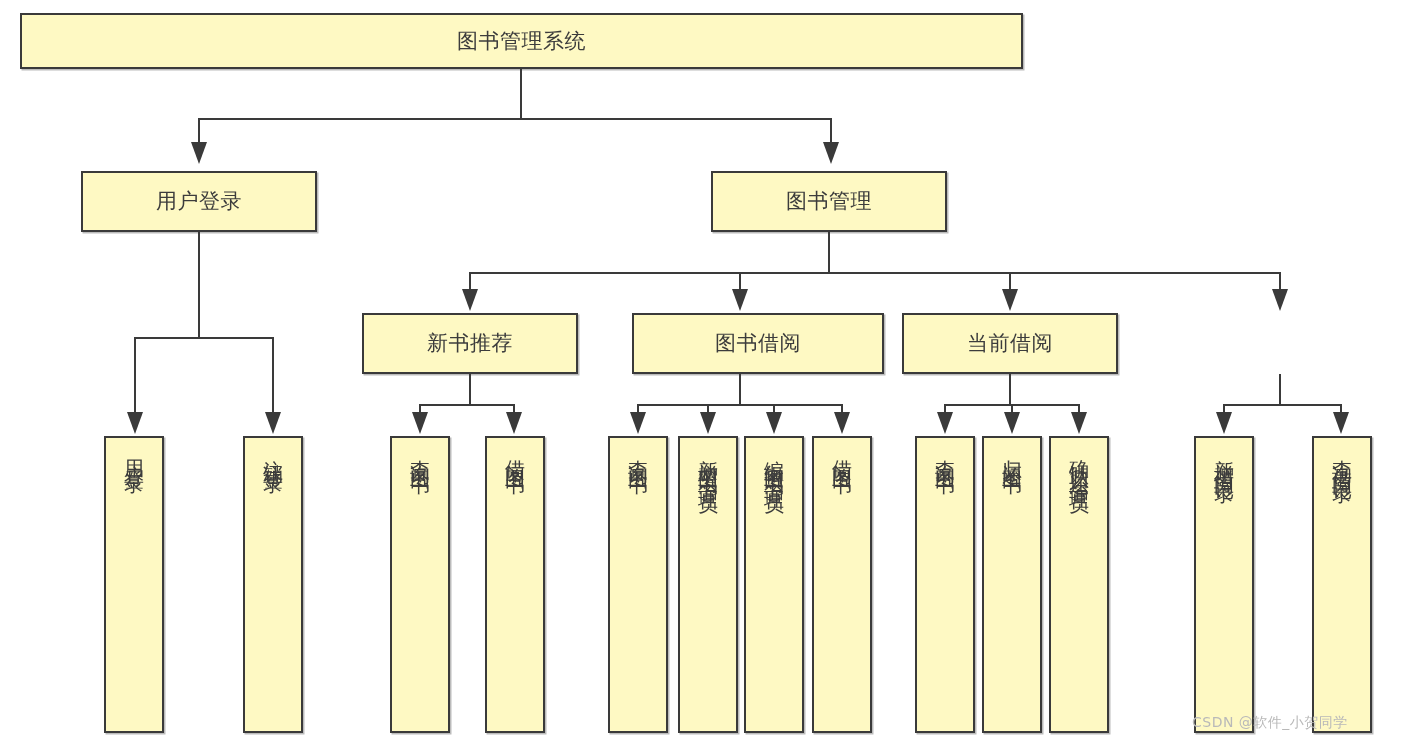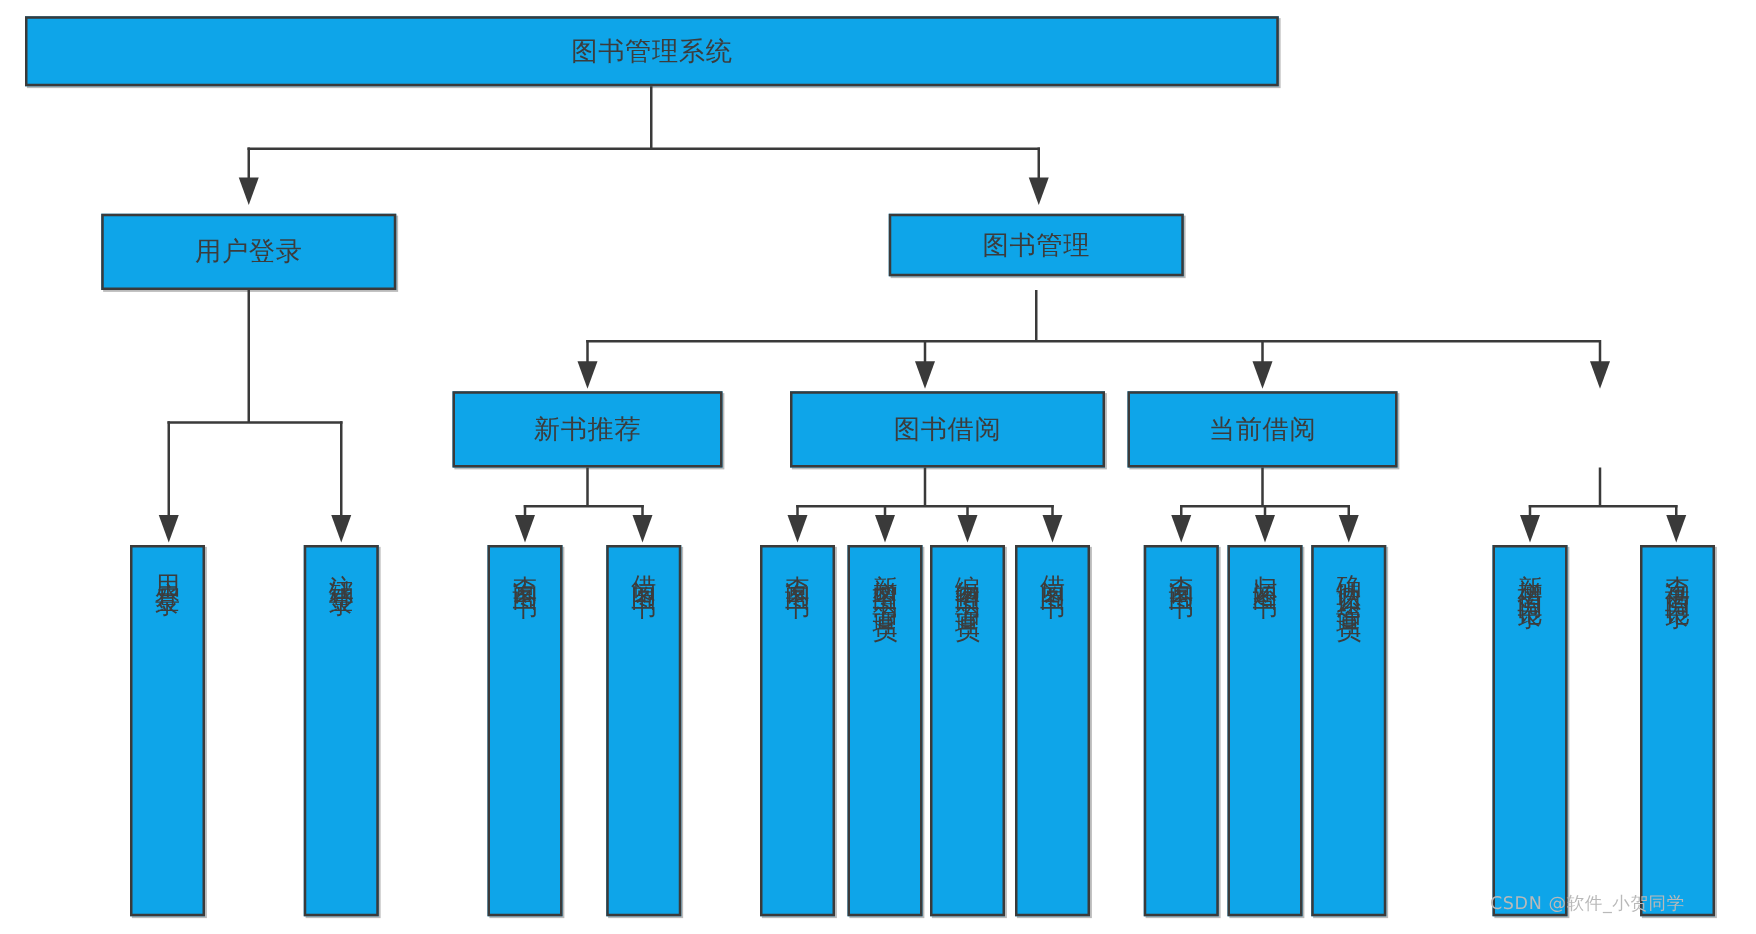--- a/index.html
+++ b/index.html
@@ -11,21 +11,21 @@
     position:relative;
     width:1405px;
     height:747px;
     background:#ffffff;
     overflow:hidden;
   }
   
   .node{
     position:absolute;
     box-sizing:border-box;
-    background:#0ea5e9;
+    background:#fef9c3;
     border:2px solid #3a3a3a;
     box-shadow:1.5px 1.5px 0 0 rgba(60,60,60,0.35);
     display:flex;
     align-items:center;
     justify-content:center;
     color:#3c3c3c;
   }
   .node .label{
     font-size:21px;
     line-height:1.25;
@@ -85,21 +85,21 @@
   <div class="vline" style="left:520px;top:69px;height:50px;"></div>
   <div class="hline" style="left:198px;top:118px;width:634px;"></div>
   <div class="vline" style="left:198px;top:118px;height:25px;"></div>
   <div class="vline" style="left:830px;top:118px;height:25px;"></div>
   <div class="arrow" style="left:191px;top:142px;"></div>
   <div class="arrow" style="left:823px;top:142px;"></div>
 
   <div class="node" style="left:81px;top:171px;width:236px;height:61px;">
     <span class="label">用户登录</span>
   </div>
-  <div class="node" style="left:711px;top:171px;width:236px;height:50px;">
+  <div class="node" style="left:711px;top:171px;width:236px;height:61px;">
     <span class="label">图书管理</span>
   </div>
 
   <div class="vline" style="left:828px;top:232px;height:41px;"></div>
   <div class="hline" style="left:469px;top:272px;width:811px;"></div>
   <div class="vline" style="left:469px;top:272px;height:18px;"></div>
   <div class="vline" style="left:739px;top:272px;height:18px;"></div>
   <div class="vline" style="left:1009px;top:272px;height:18px;"></div>
   <div class="vline" style="left:1279px;top:272px;height:18px;"></div>
   <div class="arrow" style="left:462px;top:289px;"></div>

